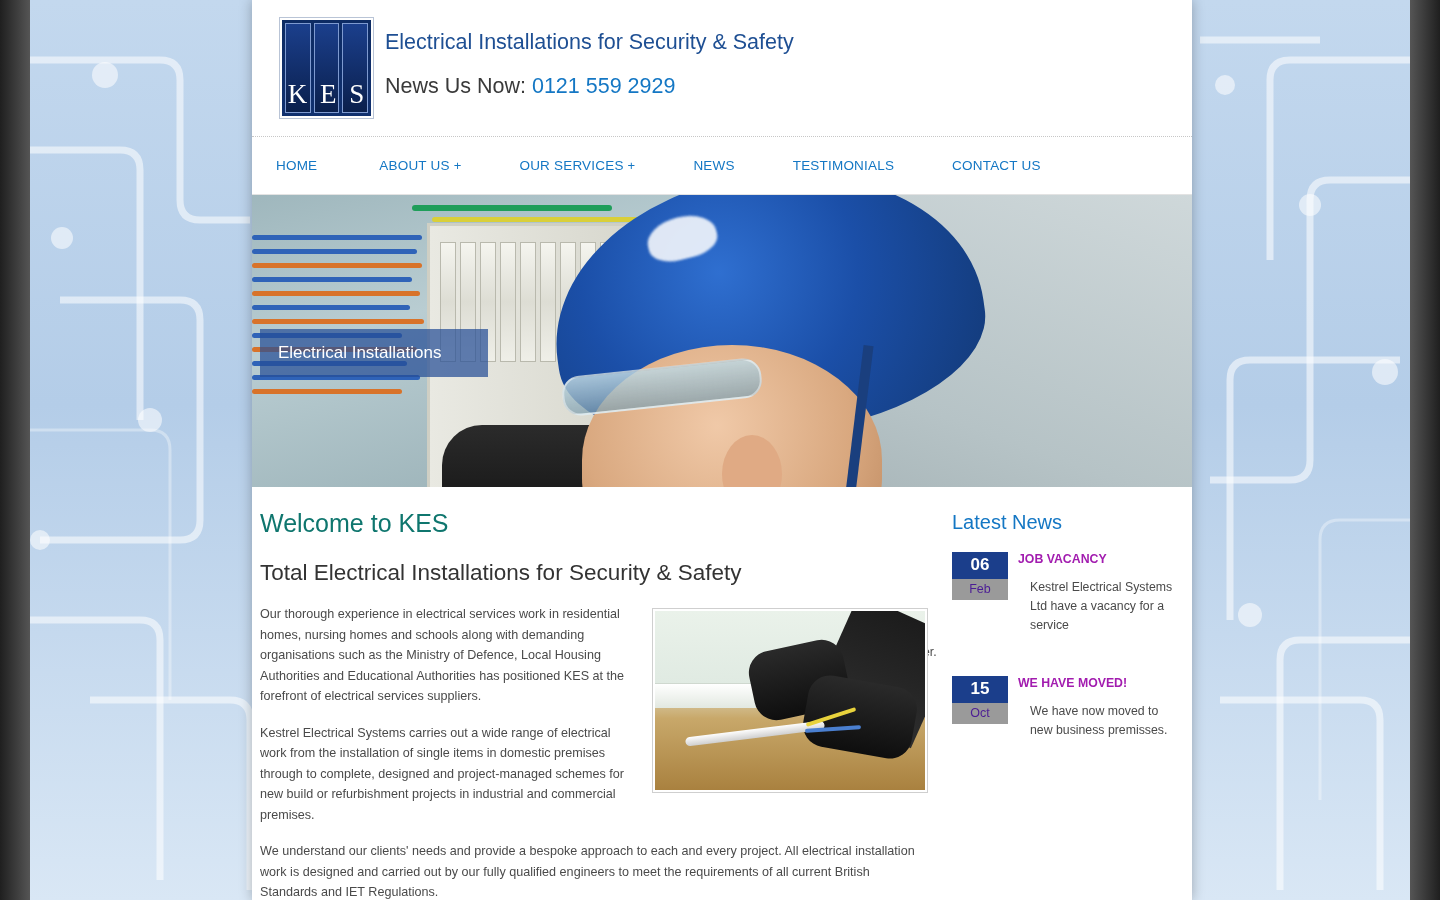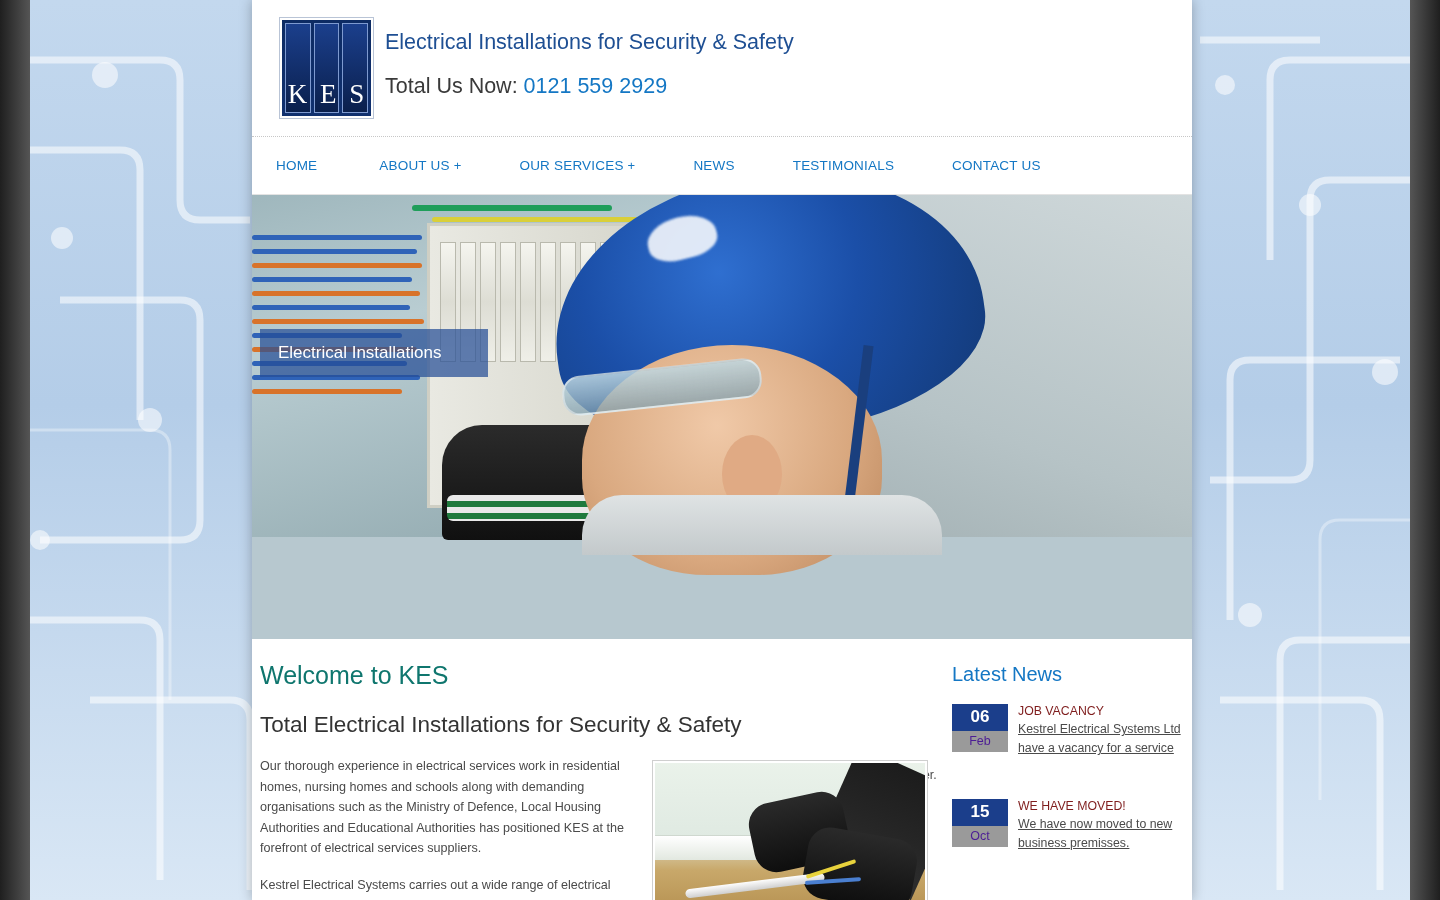--- a/index.html
+++ b/index.html
@@ -97,21 +97,21 @@
     padding: 6px 0;
     margin-right: 58px;
     white-space: nowrap;
   }
   .nav a.first { margin-right: 62px; }
   .nav a .plus { color: #1477c4; font-size: 13px; }
 
   
   .hero {
     position: relative;
-    height: 444px;
+    height: 292px;
     overflow: hidden;
     background: #b7c8cf;
   }
   .hero-img { position: absolute; inset: 0; }
   
   .hero-left {
     position: absolute; left: 0; top: 0; width: 452px; height: 342px;
     background: linear-gradient(165deg,#9fb7bd 0%, #b9cdd2 35%, #8fa7ad 100%);
   }
   .panel-box {
@@ -285,31 +285,30 @@
   .news-date .d {
     background: #1b3e8b; color: #ffffff;
     font-size: 17px; padding: 3px 0 4px 0;
     font-weight: bold;
   }
   .news-date .m {
     background: #9a9a9a; color: #4c1d95;
     font-size: 12.5px; padding: 3px 0 4px 0;
   }
   .news-title {
-    color: #7f1d1d;
+    color: #a21caf;
     font-size: 12.3px;
     margin: 0 0 2px 0;
-    font-weight: normal;
+    font-weight: bold;
   }
   .news-body {
     color: #4a4a4a;
     font-size: 12.3px;
     line-height: 19px;
-    margin: 0;
-    text-decoration: underline;
+    margin: 12px;
   }
   .news-overflow {
     color: #4a4a4a; font-size: 12.3px; line-height: 19px;
     margin: 0; padding-left: 0;
   }
 </style>
 </head>
 <body>
 
 <svg class="bg-circuit" viewBox="0 0 1440 900" preserveAspectRatio="none">
@@ -362,21 +361,21 @@
           <div class="bar"></div>
       </div>
       <div class="letters">
         <span>K</span>
         <span>E</span>
         <span>S</span>
       </div>
     </div>
     <div class="header-title">Electrical Installations for Security &amp; Safety</div>
     <div class="header-phone">
-      <span>Total Us Now:</span>
+      <span>News Us Now:</span>
       <span class="num">0121 559 2929</span>
     </div>
   </div>
 
   <div class="nav">
     <a href="#" class="first"><span>HOME</span></a>
     <a href="#"><span>ABOUT US</span> <span class="plus">+</span></a>
     <a href="#"><span>OUR SERVICES</span> <span class="plus">+</span></a>
     <a href="#"><span>NEWS</span></a>
     <a href="#"><span>TESTIMONIALS</span></a>

